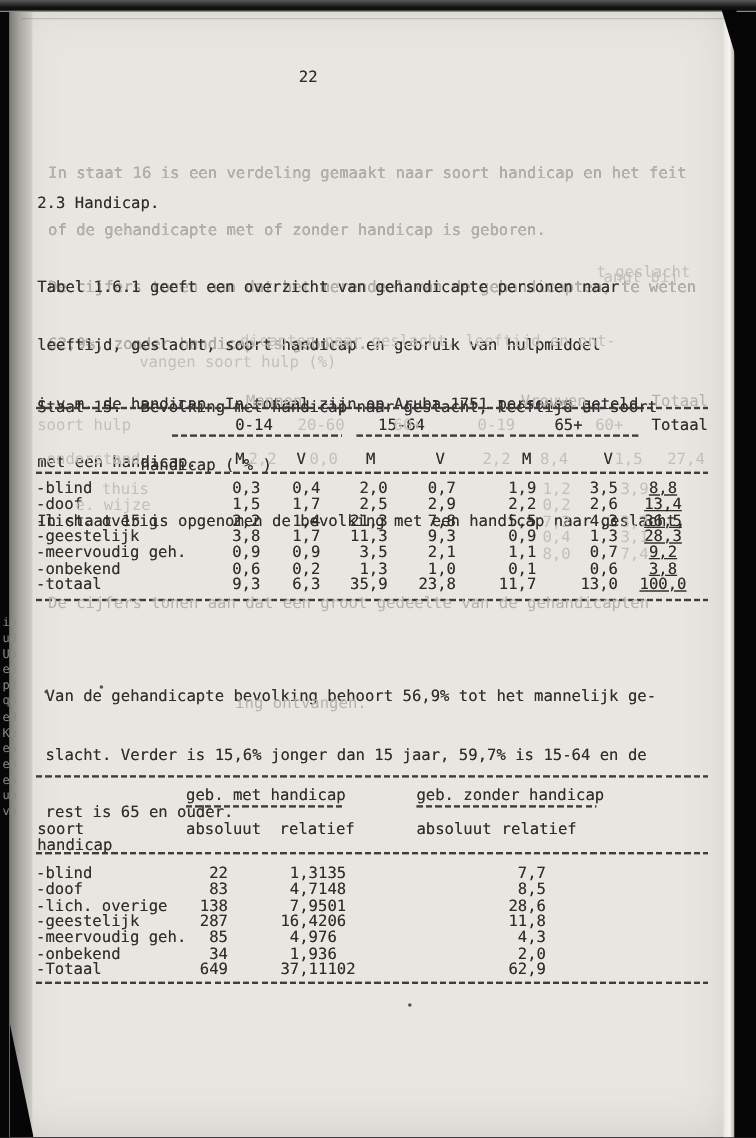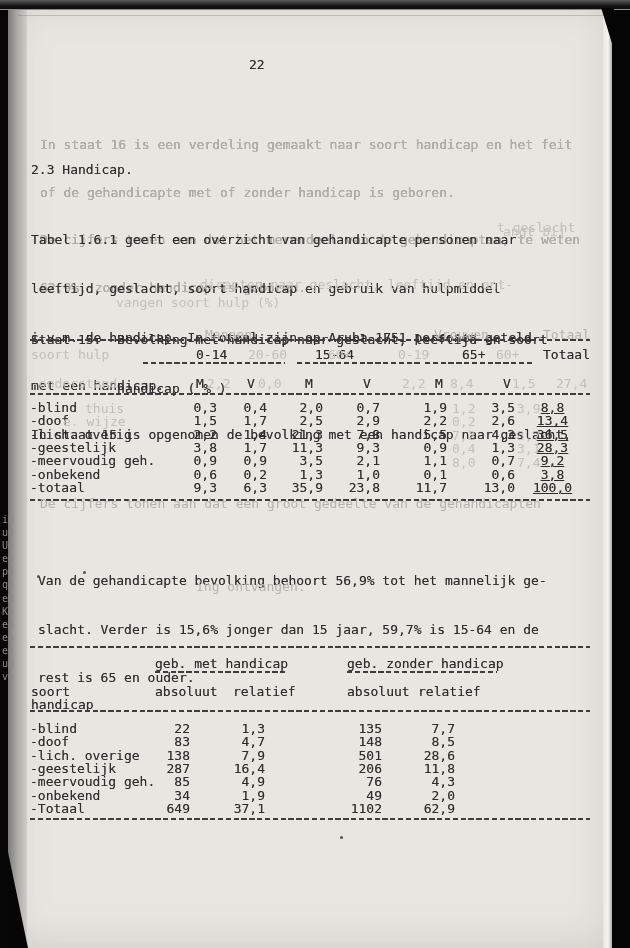--- a/index.html
+++ b/index.html
@@ -34,21 +34,21 @@
   .s15body .c1{width:77px;text-align:right;}
   .s15body .c2{width:50px;text-align:right;}
   .s15body .c3{width:56px;text-align:right;}
   .s15body .c4{width:57px;text-align:right;}
   .s15body .c5{width:67px;text-align:right;}
   .s15body .c6{width:68px;text-align:right;}
   .s15body .c7{width:75px;text-align:center;text-decoration:underline;}
   .s16body .lc{width:110px;}
   .s16body .c1{width:50px;text-align:right;}
   .s16body .c2{width:75px;text-align:right;}
-  .s16body .c3{width:117px;text-align:right;}
+  .s16body .c3{width:117px;}
   .s16body .c4{width:73px;text-align:right;}
   .margin-marks{position:absolute;left:2px;top:513px;width:24px;display:flex;flex-direction:column;
         font-size:10px;color:#8b8985;}
   .margin-marks span{height:13.1px;line-height:13.1px;}
   .speck{position:absolute;width:3px;height:3px;border-radius:50%;background:#55534f;}
 </style>
 </head>
 <body>
 
 <div class="scan">
@@ -197,18 +197,18 @@
   <span class="t" style="left:418px;top:684px;">relatief</span>
 
   <div class="dash" style="left:30px;top:710px;width:560px;"></div>
 
   <div class="s16body" style="top:722px;">
     <div class="trow"><span class="lc">-blind</span><span class="c1">22</span><span class="c2">1,3</span><span class="c3">135</span><span class="c4">7,7</span></div>
     <div class="trow"><span class="lc">-doof</span><span class="c1">83</span><span class="c2">4,7</span><span class="c3">148</span><span class="c4">8,5</span></div>
     <div class="trow"><span class="lc">-lich. overige</span><span class="c1">138</span><span class="c2">7,9</span><span class="c3">501</span><span class="c4">28,6</span></div>
     <div class="trow"><span class="lc">-geestelijk</span><span class="c1">287</span><span class="c2">16,4</span><span class="c3">206</span><span class="c4">11,8</span></div>
     <div class="trow"><span class="lc">-meervoudig geh.</span><span class="c1">85</span><span class="c2">4,9</span><span class="c3">76</span><span class="c4">4,3</span></div>
-    <div class="trow"><span class="lc">-onbekend</span><span class="c1">34</span><span class="c2">1,9</span><span class="c3">49</span><span class="c4">2,0</span></div>
+    <div class="trow"><span class="lc">-onbekend</span><span class="c1">34</span><span class="c2">1,9</span><span class="c3">36</span><span class="c4">2,0</span></div>
     <div class="trow"><span class="lc">-Totaal</span><span class="c1">649</span><span class="c2">37,1</span><span class="c3">1102</span><span class="c4">62,9</span></div>
   </div>
 
   <div class="dash" style="left:30px;top:818px;width:560px;"></div>
 </div>
 
 </body></html>

